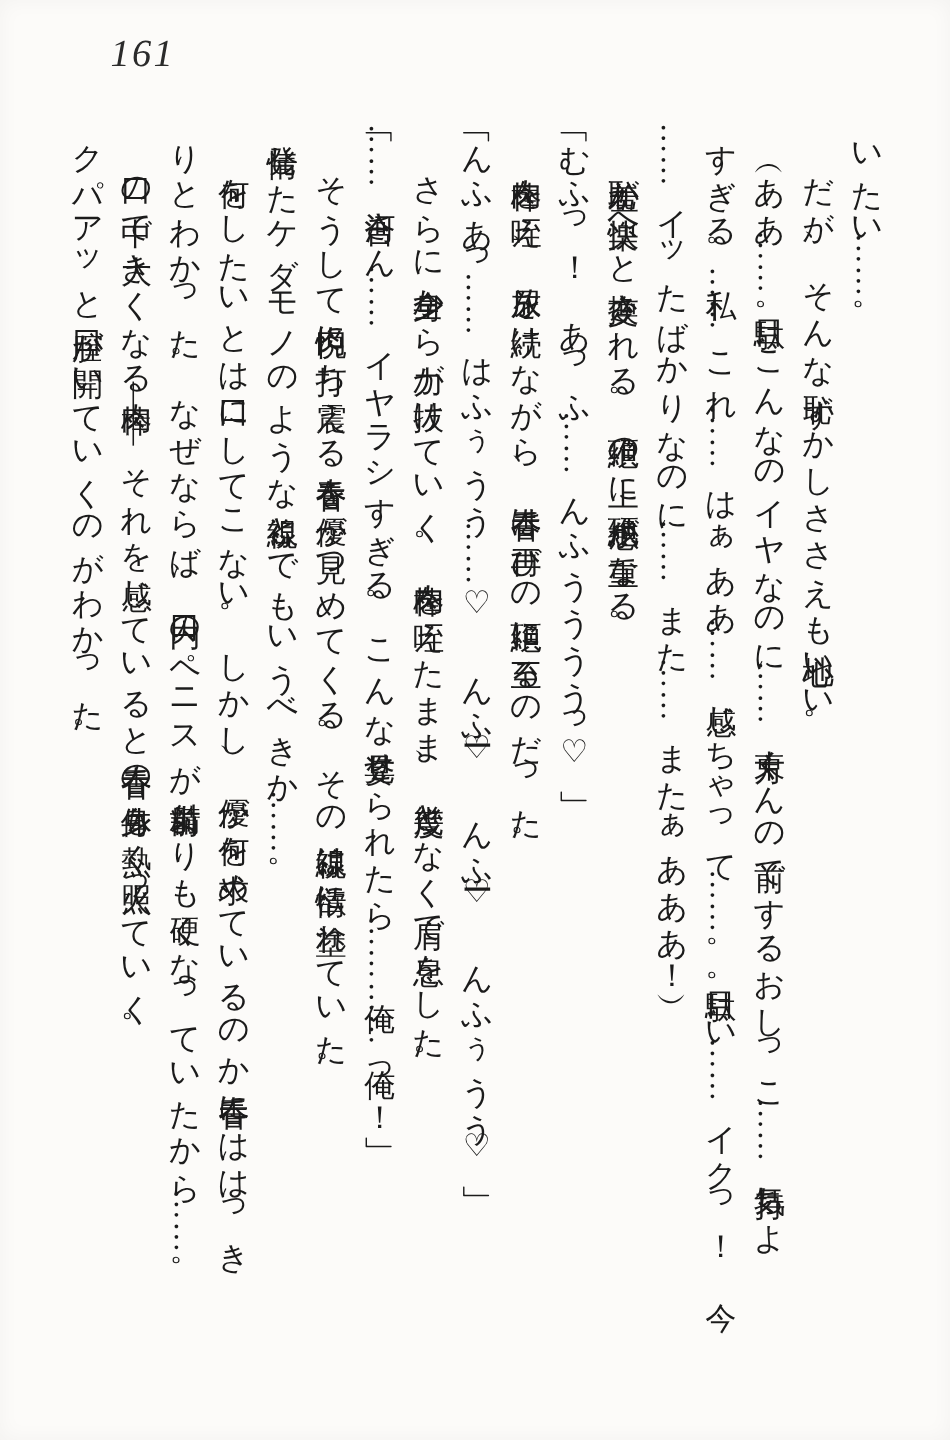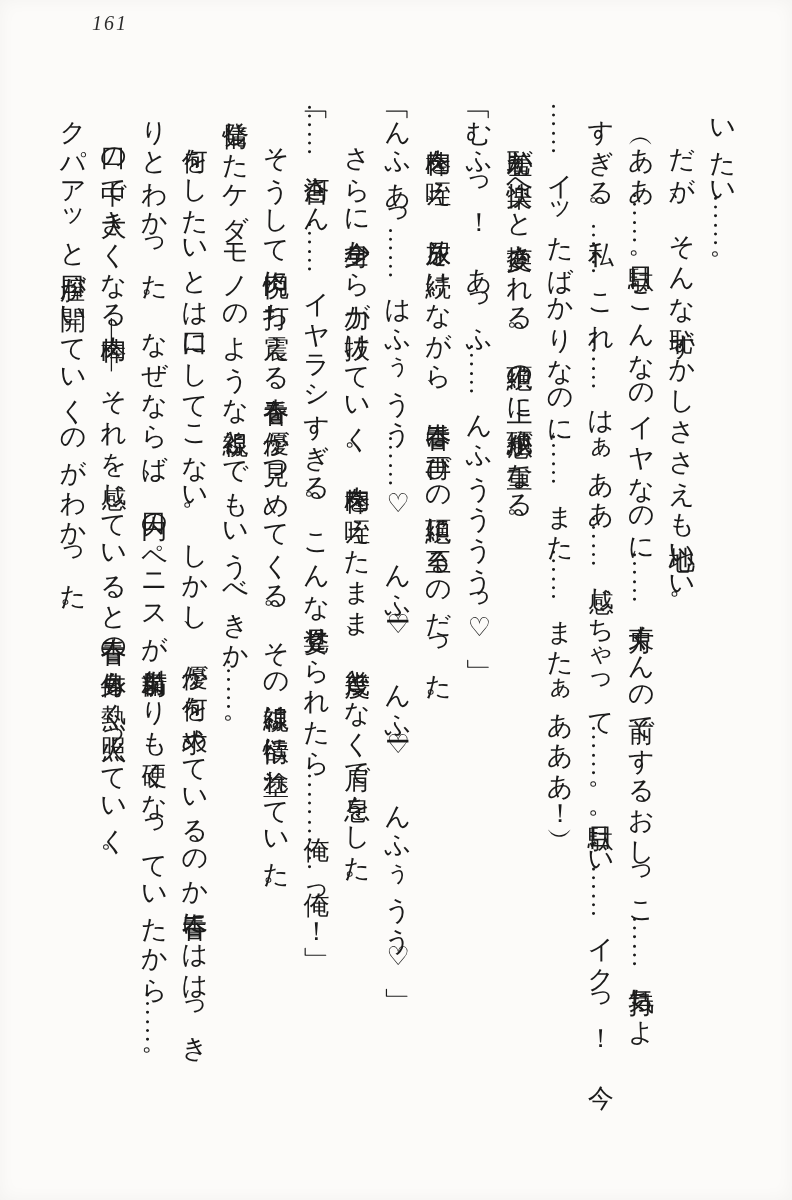--- a/index.html
+++ b/index.html
@@ -5,24 +5,24 @@
   html,body{margin:0;padding:0;background:#e8e8e8;}
   .page{
     position:relative;
     width:792px;height:1200px;
     background:#fcfbf9;
     overflow:hidden;
     box-shadow:inset 0 0 18px rgba(0,0,0,0.04);
   }
   .page-number{
     position:absolute;
-    top:12px;left:92px;
+    top:26px;left:92px;
     font-family:"Liberation Serif",serif;
     font-style:italic;
-    font-size:20px;
+    font-size:32px;
     color:#2b2b2b;
     letter-spacing:2px;
   }
   .text-area{
     position:absolute;
     top:102px;right:50px;
     width:692px;height:1060px;
     writing-mode:vertical-rl;
     text-orientation:mixed;
     font-family:"Liberation Serif","DejaVu Serif",serif;

